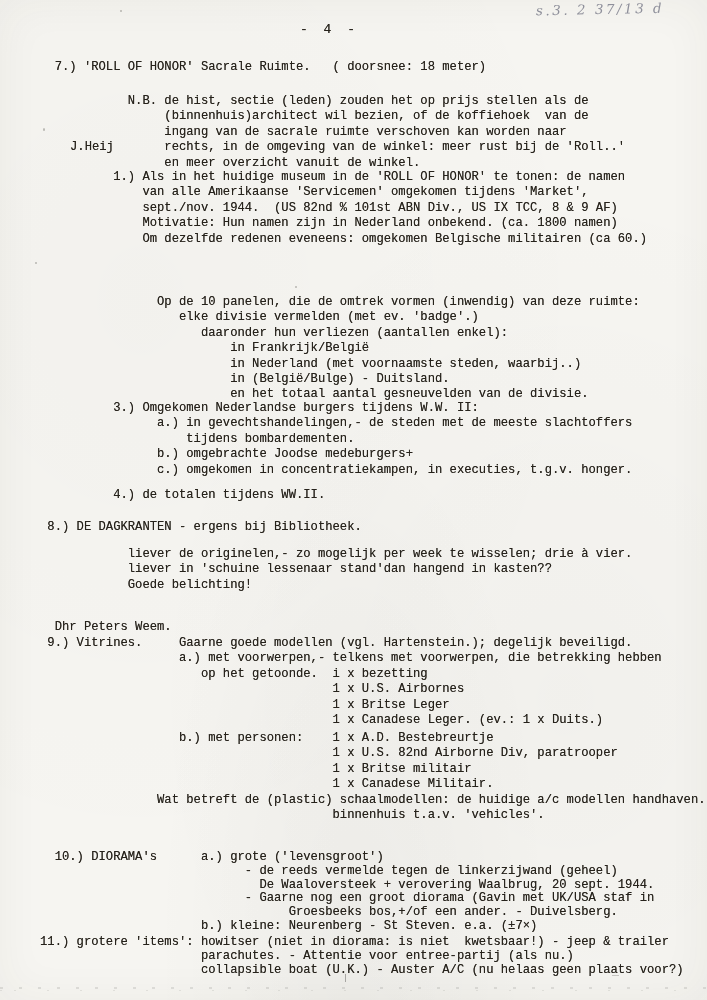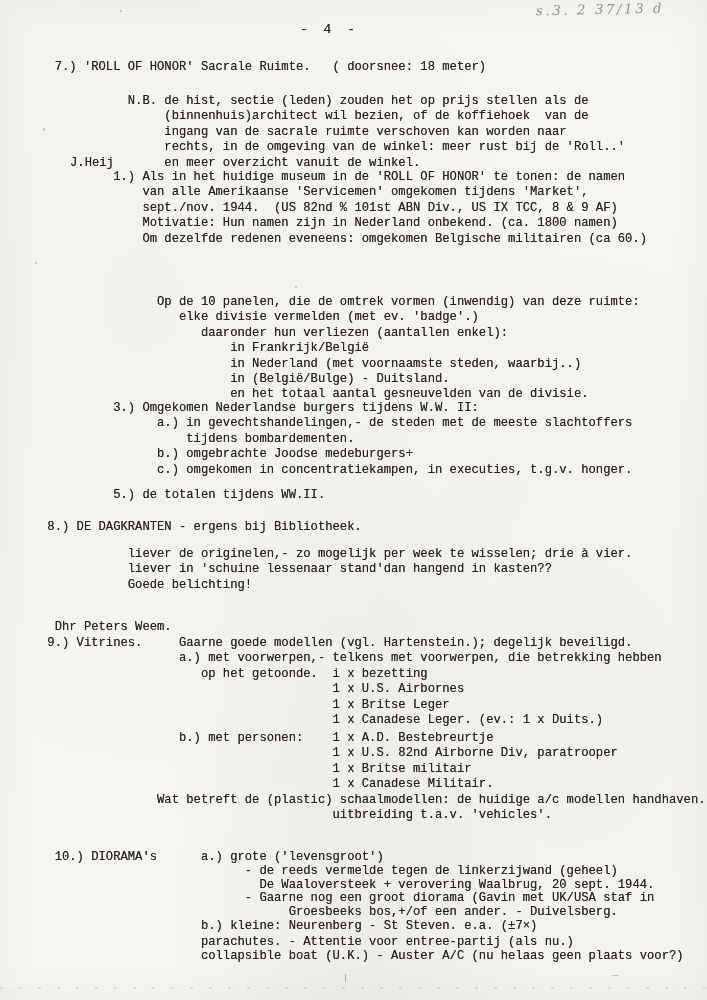--- a/index.html
+++ b/index.html
@@ -74,36 +74,36 @@
 <body>
 
 <div class="page">
 
   <div class="handwritten">s.3. 2 37/13 d</div>
 
   <div class="page-number">-  4  -</div>
 
   <div class="tblock" style="top:60px"><div class="tline">  7.) 'ROLL OF HONOR' Sacrale Ruimte.   ( doorsnee: 18 meter)</div></div>
   <div class="tblock" style="top:94px"><div class="tline">            N.B. de hist, sectie (leden) zouden het op prijs stellen als de</div><div class="tline">                 (binnenhuis)architect wil bezien, of de koffiehoek  van de</div><div class="tline">                 ingang van de sacrale ruimte verschoven kan worden naar</div><div class="tline">                 rechts, in de omgeving van de winkel: meer rust bij de 'Roll..'</div><div class="tline">                 en meer overzicht vanuit de winkel.</div></div>
-  <div class="annotation" style="left:70px;top:156px">J.Heij</div>
+  <div class="annotation" style="left:70px;top:140px">J.Heij</div>
   <div class="tblock" style="top:170px"><div class="tline">          1.) Als in het huidige museum in de 'ROLL OF HONOR' te tonen: de namen</div><div class="tline">              van alle Amerikaanse 'Servicemen' omgekomen tijdens 'Market',</div><div class="tline">              sept./nov. 1944.  (US 82nd % 101st ABN Div., US IX TCC, 8 &amp; 9 AF)</div><div class="tline">              Motivatie: Hun namen zijn in Nederland onbekend. (ca. 1800 namen)</div><div class="tline">              Om dezelfde redenen eveneens: omgekomen Belgische militairen (ca 60.)</div></div>
   <div class="tblock" style="top:295px"><div class="tline">                Op de 10 panelen, die de omtrek vormen (inwendig) van deze ruimte:</div><div class="tline">                   elke divisie vermelden (met ev. 'badge'.)</div><div class="tline">                      daaronder hun verliezen (aantallen enkel):</div><div class="tline">                          in Frankrijk/België</div><div class="tline">                          in Nederland (met voornaamste steden, waarbij..)</div><div class="tline">                          in (België/Bulge) - Duitsland.</div><div class="tline">                          en het totaal aantal gesneuvelden van de divisie.</div></div>
   <div class="tblock" style="top:401px"><div class="tline">          3.) Omgekomen Nederlandse burgers tijdens W.W. II:</div><div class="tline">                a.) in gevechtshandelingen,- de steden met de meeste slachtoffers</div><div class="tline">                    tijdens bombardementen.</div><div class="tline">                b.) omgebrachte Joodse medeburgers+</div><div class="tline">                c.) omgekomen in concentratiekampen, in executies, t.g.v. honger.</div></div>
-  <div class="tblock" style="top:488px"><div class="tline">          5.) de totalen tijdens WW.II.</div></div>
+  <div class="tblock" style="top:488px"><div class="tline">          4.) de totalen tijdens WW.II.</div></div>
 
   <div class="tblock" style="top:520px"><div class="tline"> 8.) DE DAGKRANTEN - ergens bij Bibliotheek.</div></div>
   <div class="tblock" style="top:547px"><div class="tline">            liever de originelen,- zo mogelijk per week te wisselen; drie à vier.</div><div class="tline">            liever in 'schuine lessenaar stand'dan hangend in kasten??</div><div class="tline">            Goede belichting!</div></div>
   <div class="annotation" style="left:40px;top:620px">  Dhr Peters Weem.</div>
 
   <div class="tblock" style="top:636px"><div class="tline"> 9.) Vitrines.     Gaarne goede modellen (vgl. Hartenstein.); degelijk beveiligd.</div><div class="tline">                   a.) met voorwerpen,- telkens met voorwerpen, die betrekking hebben</div><div class="tline">                      op het getoonde.  i x bezetting</div><div class="tline">                                        1 x U.S. Airbornes</div><div class="tline">                                        1 x Britse Leger</div><div class="tline">                                        1 x Canadese Leger. (ev.: 1 x Duits.)</div></div>
   <div class="tblock" style="top:731px"><div class="tline">                   b.) met personen:    1 x A.D. Bestebreurtje</div><div class="tline">                                        1 x U.S. 82nd Airborne Div, paratrooper</div><div class="tline">                                        1 x Britse militair</div><div class="tline">                                        1 x Canadese Militair.</div></div>
-  <div class="tblock" style="top:793px"><div class="tline">                Wat betreft de (plastic) schaalmodellen: de huidige a/c modellen handhaven.</div><div class="tline">                                        uitbreiding t.a.v. 'vehicles'.</div></div>
+  <div class="tblock" style="top:793px"><div class="tline">                Wat betreft de (plastic) schaalmodellen: de huidige a/c modellen handhaven.</div><div class="tline">                                        binnenhuis t.a.v. 'vehicles'.</div></div>
 
   <div class="tblock tight" style="top:851px"><div class="tline">  10.) DIORAMA's      a.) grote ('levensgroot')</div><div class="tline">                            - de reeds vermelde tegen de linkerzijwand (geheel)</div><div class="tline">                              De Waaloversteek + verovering Waalbrug, 20 sept. 1944.</div><div class="tline">                            - Gaarne nog een groot diorama (Gavin met UK/USA staf in</div><div class="tline">                                  Groesbeeks bos,+/of een ander. - Duivelsberg.</div><div class="tline">                      b.) kleine: Neurenberg - St Steven. e.a. (±7×)</div></div>
-  <div class="tblock tight" style="top:936px"><div class="tline">                      parachutes. - Attentie voor entree-partij (als nu.)</div><div class="tline">                      collapsible boat (U.K.) - Auster A/C (nu helaas geen plaats voor?)</div></div>
+  <div class="tblock tight" style="top:936px"><div class="tline">11.) grotere 'items': howitser (niet in diorama: is niet  kwetsbaar!) - jeep &amp; trailer</div><div class="tline">                      parachutes. - Attentie voor entree-partij (als nu.)</div><div class="tline">                      collapsible boat (U.K.) - Auster A/C (nu helaas geen plaats voor?)</div></div>
 
   <div class="noise-band"></div>
   <div class="tick tick-center"></div>
   <div class="tick tick-right"></div>
   <div class="speck s1"></div>
   <div class="speck s2"></div>
   <div class="speck s3"></div>
   <div class="speck s4"></div>
 </div>
 

